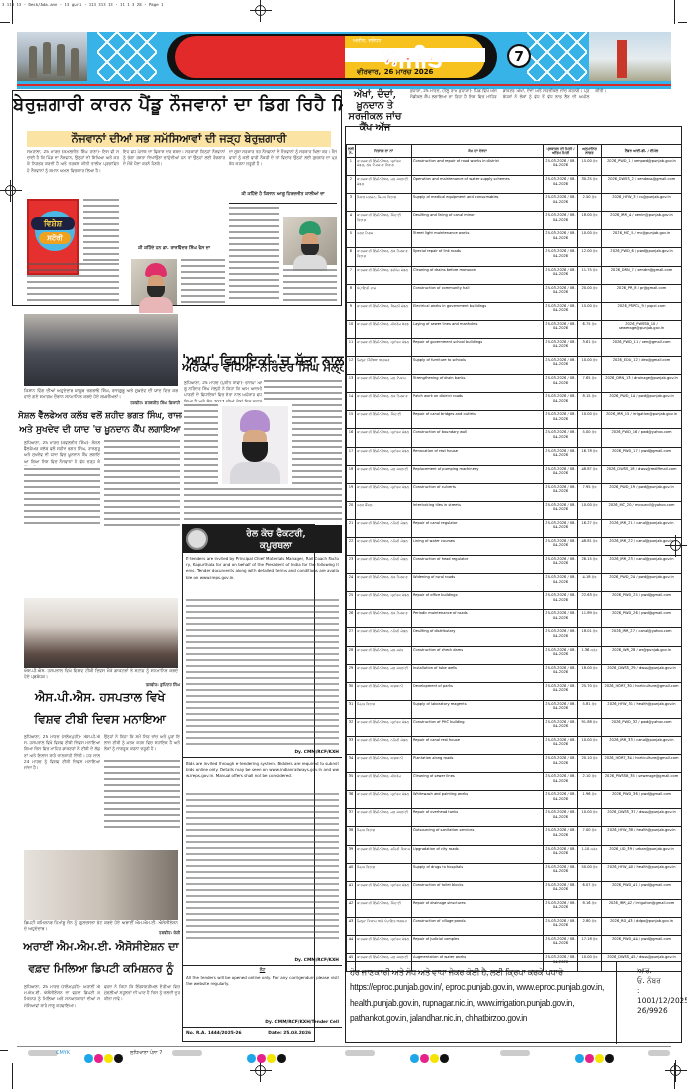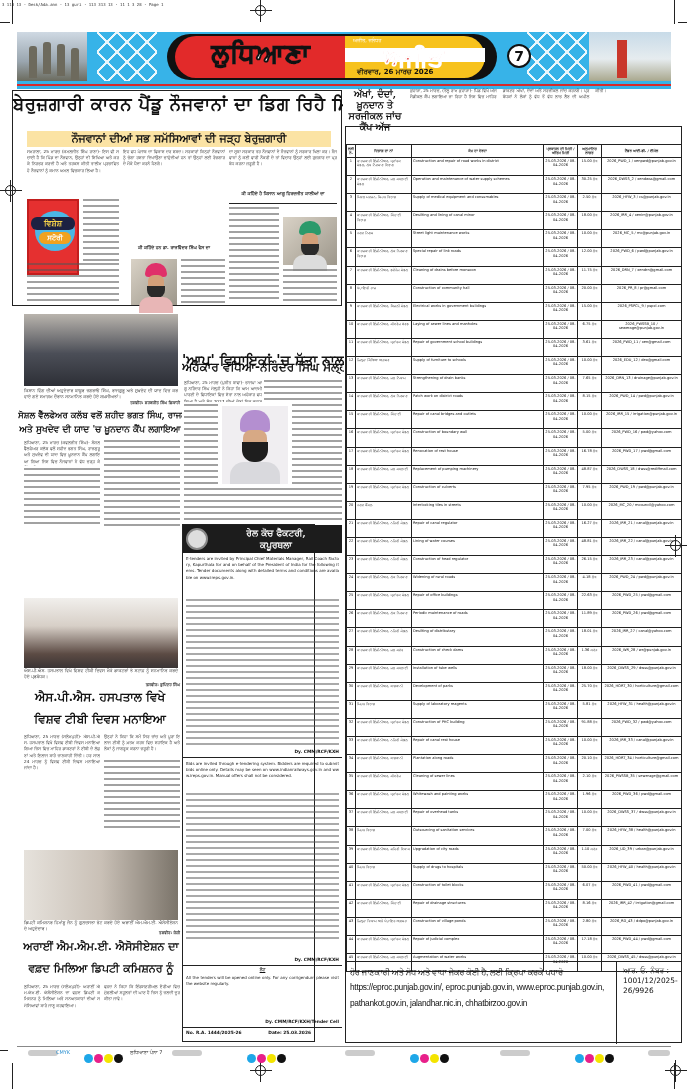--- a/index.html
+++ b/index.html
@@ -65,21 +65,21 @@
   .t-logo{top:1px;width:16px;height:15px;background:#d9d9d9;border-radius:50%}
   .t-title{left:60px;top:1px;font-size:13px;color:#fff;font-family:"DejaVu Serif",serif;font-weight:bold}
   .t-notice{left:177px;top:2px;width:90px;height:13px;background:#fff;font-size:10px;line-height:13px;text-align:center;font-weight:bold;font-family:"DejaVu Serif",serif}
   table.t{position:absolute;left:0;top:17px;width:335px;border-collapse:collapse;table-layout:fixed}
   table.t td,table.t th{border:1px solid #222;font-size:3.6px;line-height:4.4px;padding:1px 1px;vertical-align:top;overflow:hidden;color:#111;font-weight:normal}
   table.t th{font-weight:bold;text-align:center;vertical-align:middle;height:13px}
   table.t td.c{text-align:center}
   table.t tr.r td{height:18.1px}
   .tender-foot{left:0;top:834px;width:335px;height:82px;border-top:1px solid #222}
   .tf-main{left:4px;top:3px;width:262px;font-size:8.4px;line-height:15.4px;color:#111;font-family:"Liberation Sans Narrow","Liberation Sans",sans-serif;letter-spacing:-.3px}
-  .tf-side{left:270px;top:0;width:65px;height:82px;border-left:1px solid #222;font-size:7.4px;line-height:10px;padding:4px 6px}
+  .tf-side{left:270px;top:0;width:65px;height:82px;border-left:1px solid #222;font-size:7.4px;line-height:10px;padding:4px 20px}
 
   
   .tr-head{left:345px;top:88px;width:60px;font-size:9.5px;line-height:11px;text-align:center;font-family:"DejaVu Serif",serif}
 
   
   .rcf{left:182px;top:524px;width:133px;height:518px;border:1px solid #222}
   .rcf-top{left:0;top:0;width:159px;height:28px;background:#1c1c1c}
   .rcf-emb{left:3px;top:3px;width:22px;height:22px;border-radius:50%;background:#ddd;border:2px solid #888}
   .rcf-title{left:28px;top:2px;width:130px;font-size:9px;line-height:12px;color:#fff;text-align:center;font-weight:bold;font-family:"DejaVu Serif",serif}
   .rcf-sign{font-size:4.4px;font-weight:bold;text-align:right}
@@ -122,21 +122,20 @@
   </div>
   <div class="abs diamonds" style="left:80px"></div>
   <div class="abs diamonds" style="left:510px"></div>
   <div class="abs mast-photo-r">
     <div class="abs tower"></div>
   </div>
   <div class="abs pill-black"></div>
   <div class="abs pill-red"></div>
   <div class="abs pill-yellow"></div>
   <div class="abs title-r-band"></div>
-  <div class="abs title-l">ਲੁਧਿਆਣਾ</div>
   <div class="abs edition">ਅਜੀਤ, ਜਲੰਧਰ</div>
   <div class="abs title-r">ਅਜੀਤ</div>
   <div class="abs mast-date">ਵੀਰਵਾਰ, 26 ਮਾਰਚ 2026</div>
   <div class="abs pageno">7</div>
 </div>
 <div class="abs mast-line"></div>
 <div class="abs mast-line2"></div>
 
 <div class="abs lead frame">
   <div class="abs head lead-h">ਬੇਰੁਜ਼ਗਾਰੀ ਕਾਰਨ ਪੈਂਡੂ ਨੌਜਵਾਨਾਂ ਦਾ ਡਿਗ ਰਿਹੈ ਮਿਆਰ</div>
@@ -624,20 +623,21 @@
           <td class="c">25-03-2026 / 08-04-2026</td>
           <td class="c">10.00 ਲੱਖ</td>
           <td class="c">2026_DWSS_45 / dwss@punjab.gov.in</td>
         </tr>
       </tbody>
   </table>
   <div class="abs tender-foot">
     <div class="abs tf-main">
       <div>ਹੋਰ ਜਾਣਕਾਰੀ ਅਤੇ ਸੋਧ ਅਤੇ ਵਾਧਾ ਜੇਕਰ ਕੋਈ ਹੈ, ਲਈ ਕ੍ਰਿਪਾ ਕਰਕੇ ਪਧਾਰੋ</div>
       <div>https://eproc.punjab.gov.in/, eproc.punjab.gov.in, www.eproc.punjab.gov.in,</div>
+      <div>health.punjab.gov.in, rupnagar.nic.in, www.irrigation.punjab.gov.in,</div>
       <div>pathankot.gov.in, jalandhar.nic.in, chhatbirzoo.gov.in</div>
     </div>
     <div class="abs tf-side">
       <div>ਆਰ. ਓ. ਨੰਬਰ :</div>
       <div>1001/12/2025-26/9926</div>
     </div>
   </div>
 </div>
 
 <div class="abs" style="left:17px;top:1046px;width:654px;height:1px;background:#888"></div>

